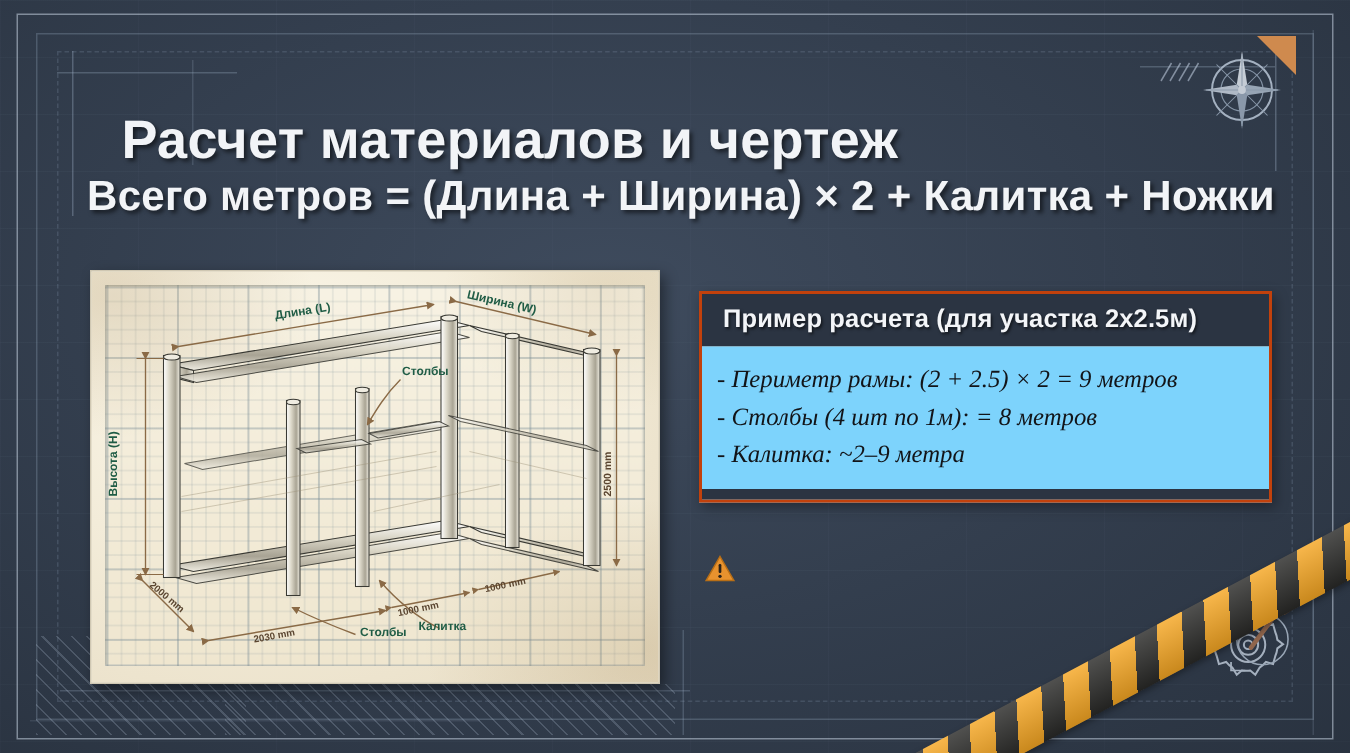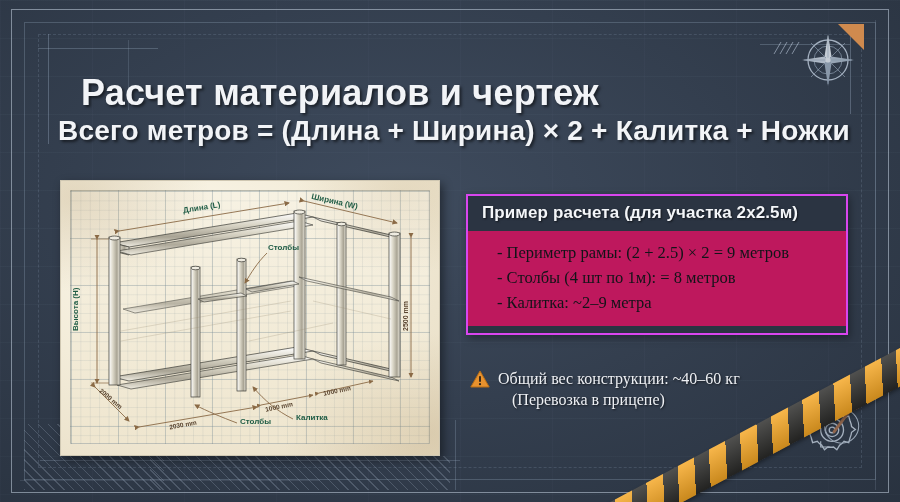--- a/index.html
+++ b/index.html
@@ -139,36 +139,37 @@
   .bp-dim{
     position:absolute;
     font-family:"Liberation Sans", sans-serif;
     font-size:6.5px;color:#5a4530;font-weight:bold;
     white-space:nowrap;pointer-events:none;
   }
 
   
   .panel{
     position:absolute;left:466px;top:194px;width:378px;
-    border:2px solid #d946ef;
+    border:2px solid #c2410c;
     box-shadow:2px 3px 8px rgba(0,0,0,.35);
     background:#eef0ea;
   }
   .panel-head{
     background:#2b3442;
     color:#f3f5f8;
     font-size:17px;font-weight:bold;
     padding:7px 0 8px 14px;
     letter-spacing:0.1px;
     text-shadow:1px 1px 2px rgba(0,0,0,.6);
     white-space:nowrap;
   }
   .panel-body{
-    background:#be185d;
-    padding:9px 14px 11px 29px;
+    background:#7dd3fc;
+    padding:9px 14px 11px 10px;
+    font-style:italic;
   }
   .panel-body ul{margin:0;padding:0;list-style:none;}
   .panel-body li{
     font-family:"Liberation Serif", serif;
     font-size:16.5px;color:#121418;
     line-height:1.52;
     white-space:nowrap;
   }
   .panel-foot{
     height:7px;background:#2b3442;
@@ -356,21 +357,21 @@
 
       <path d="M232,238 C216,230 204,220 192,206" marker-end="url(#arw)"></path>
     </g>
   </svg>
 
   <div class="bp-label" style="left:122px;top:22px;transform:rotate(-9deg);">Длина (L)</div>
   <div class="bp-label" style="left:250px;top:16px;transform:rotate(13deg);">Ширина (W)</div>
   <div class="bp-label" style="left:10px;top:150px;transform:rotate(-90deg);transform-origin:left top;">Высота (H)</div>
   <div class="bp-label" style="left:207px;top:62px;">Столбы</div>
   <div class="bp-label" style="left:179px;top:236px;">Столбы</div>
-  <div class="bp-label" style="left:235px;top:232px;">Калитка</div>
+  <div class="bp-label" style="left:218px;top:232px;">Калитка</div>
   <div class="bp-dim" style="left:341px;top:150px;transform:rotate(-90deg);transform-origin:left top;font-size:7px;">2500 mm</div>
 
   <div class="bp-dim" style="left:36px;top:214px;transform:rotate(40deg);">2000 mm</div>
   <div class="bp-dim" style="left:108px;top:240px;transform:rotate(-10deg);">2030 mm</div>
   <div class="bp-dim" style="left:204px;top:222px;transform:rotate(-12deg);">1000 mm</div>
   <div class="bp-dim" style="left:262px;top:206px;transform:rotate(-12deg);">1000 mm</div>
 </div>
 
 <div class="panel">
   <div class="panel-head">Пример расчета (для участка 2x2.5м)</div>
@@ -383,17 +384,13 @@
   </div>
   <div class="panel-foot"></div>
 </div>
 
 <div class="warn">
   <svg class="warn-icon" width="20" height="18" viewBox="0 0 20 18">
     <polygon points="10,1 19.2,17 0.8,17" fill="#e8922e" stroke="#b96f16" stroke-width="1"></polygon>
     <rect x="9.1" y="6" width="1.8" height="6" rx="0.8" fill="#2a2118"></rect>
     <circle cx="10" cy="14.2" r="1.1" fill="#2a2118"></circle>
   </svg>
-  <div class="warn-text">
-    <span>Общий вес конструкции: ~40–60 кг</span>
-    <span class="l2">(Перевозка в прицепе)</span>
-  </div>
 </div>
 
 </body></html>

